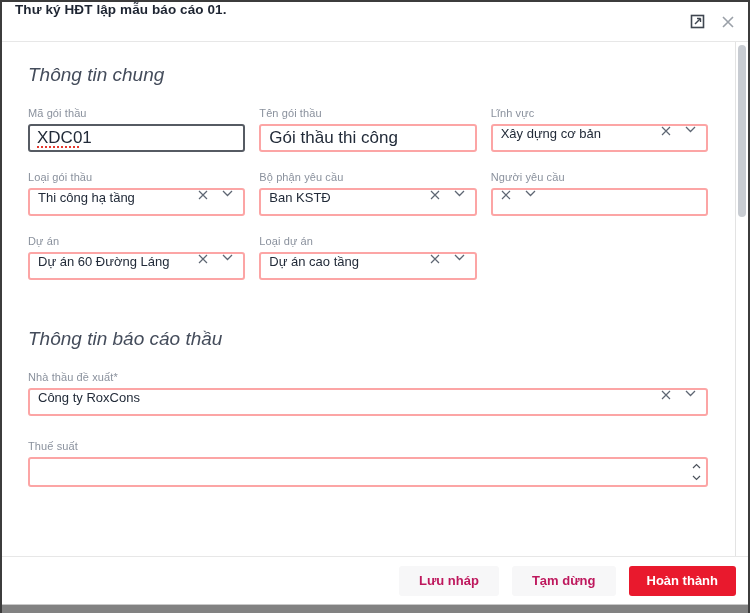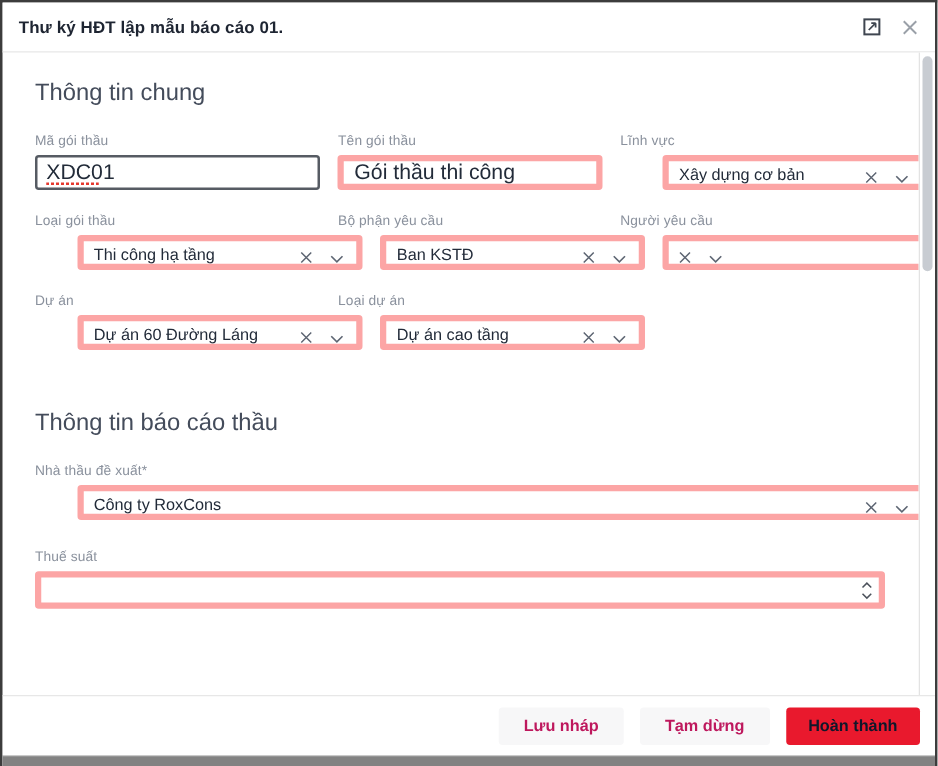--- a/index.html
+++ b/index.html
@@ -11,21 +11,21 @@
     border: 2px solid #3c3c3c; border-bottom: none;
     background: #ffffff; overflow: hidden;
   }
   .bottom-strip {
     position: absolute; left: 0; right: 0; bottom: 0; height: 9px;
     background: #828282; border-top: 1px solid #c9c9c9;
   }
 
   
   .titlebar {
-    height: 40px; display: flex; align-items: center;
+    height: 40px; display: flex; 
     padding: 0 13px; border-bottom: 1px solid #e7e7e7; background: #fff;
   }
   .titlebar .title {
     flex: 1; font-size: 13.5px; font-weight: 700; color: #1e2532; letter-spacing: .1px;
   }
   .titlebar .tb-icons { display: flex; align-items: center; gap: 16px; }
   .tb-btn { display: inline-flex; align-items: center; justify-content: center; cursor: pointer; background: none; border: none; padding: 0; }
 
   
   .scroll-wrap { position: relative; height: 514px; }
@@ -36,46 +36,46 @@
   .scrollbar {
     position: absolute; top: 0; right: 0; width: 13px; height: 100%;
     background: #ffffff; border-left: 1px solid #e3e3e3;
   }
   .scrollbar .thumb {
     position: absolute; top: 3px; left: 2px; width: 8px; height: 172px;
     background: #c8ccd2; border-radius: 4px;
   }
 
   .section-heading {
-    font-size: 19px; font-weight: 400; color: #444c5b; margin: 8px 0 21px;
+    font-size: 19px; font-weight: 400; color: #444c5b; margin: 8px 0 21px; font-style: italic;
   }
   .section-heading.second { margin-top: 29px; }
 
   .grid { display: grid; grid-template-columns: 1fr 1fr 1fr; column-gap: 14px; }
   .field { margin-bottom: 19px; }
   .field-label {
     display: block; font-size: 11px; color: #8a919d; margin-bottom: 5px; letter-spacing: .1px;
   }
   .text-input, .combo, .number-wrap {
-    width: 100%; height: 28px; border: 5px solid #fca5a5; border-radius: 3px;
+    width: 100%; height: 28px; border: 2px solid #fca5a5; border-radius: 3px;
     background: #fff;
   }
   .text-input {
     font-family: "Liberation Sans", sans-serif;
     font-size: 17px; color: #222b39; padding: 0 8px; outline: none; display: block;
   }
   .text-input.focused { border: 2px solid #565b63; padding: 0 7px; }
   .input-wrap { position: relative; }
   .spell-underline {
     position: absolute; left: 9px; top: 22px; width: 42px; height: 2px;
     background: repeating-linear-gradient(90deg, #e5392f 0 2px, transparent 2px 4px);
   }
 
   .combo {
-    display: flex; align-items: flex-end; padding: 0 10px 0 8px; cursor: pointer; margin-left: 34px;
+    display: flex; align-items: flex-start; padding: 0 10px 0 8px; cursor: pointer;
   }
   .combo .combo-value { flex: 1; font-size: 13px; color: #222b39; white-space: nowrap; overflow: hidden; }
   .combo .clear { margin-right: 14px; display: inline-flex; cursor: pointer; }
   .combo .chev { display: inline-flex; cursor: pointer; }
 
   .number-wrap { position: relative; height: 30px; }
   .number-input {
     font-family: "Liberation Sans", sans-serif;
     width: 100%; height: 100%; border: none; outline: none; font-size: 13px;
     color: #222b39; padding: 0 24px 0 8px; background: transparent; display: block;
@@ -91,21 +91,21 @@
     position: absolute; left: 0; right: 0; bottom: 9px; height: 48px;
     border-top: 1px solid #e7e7e7; background: #fff;
     display: flex; align-items: center; justify-content: flex-end;
     gap: 13px; padding: 0 12px;
   }
   .btn {
     font-family: "Liberation Sans", sans-serif;
     height: 30px; padding: 0 20px; border: none; border-radius: 3px;
     font-size: 13px; font-weight: 700; color: #be185d; background: #f7f7f8; cursor: pointer;
   }
-  .btn.primary { background: #e9192d; color: #0f172a; padding: 0 18px; }
+  .btn.primary { background: #e9192d; color: #ffffff; padding: 0 18px; }
 
   svg { display: block; }
 </style>
 </head>
 <body>
 
 <div class="window">
 
   <div class="titlebar">
     <span class="title">Thư ký HĐT lập mẫu báo cáo 01.</span>

